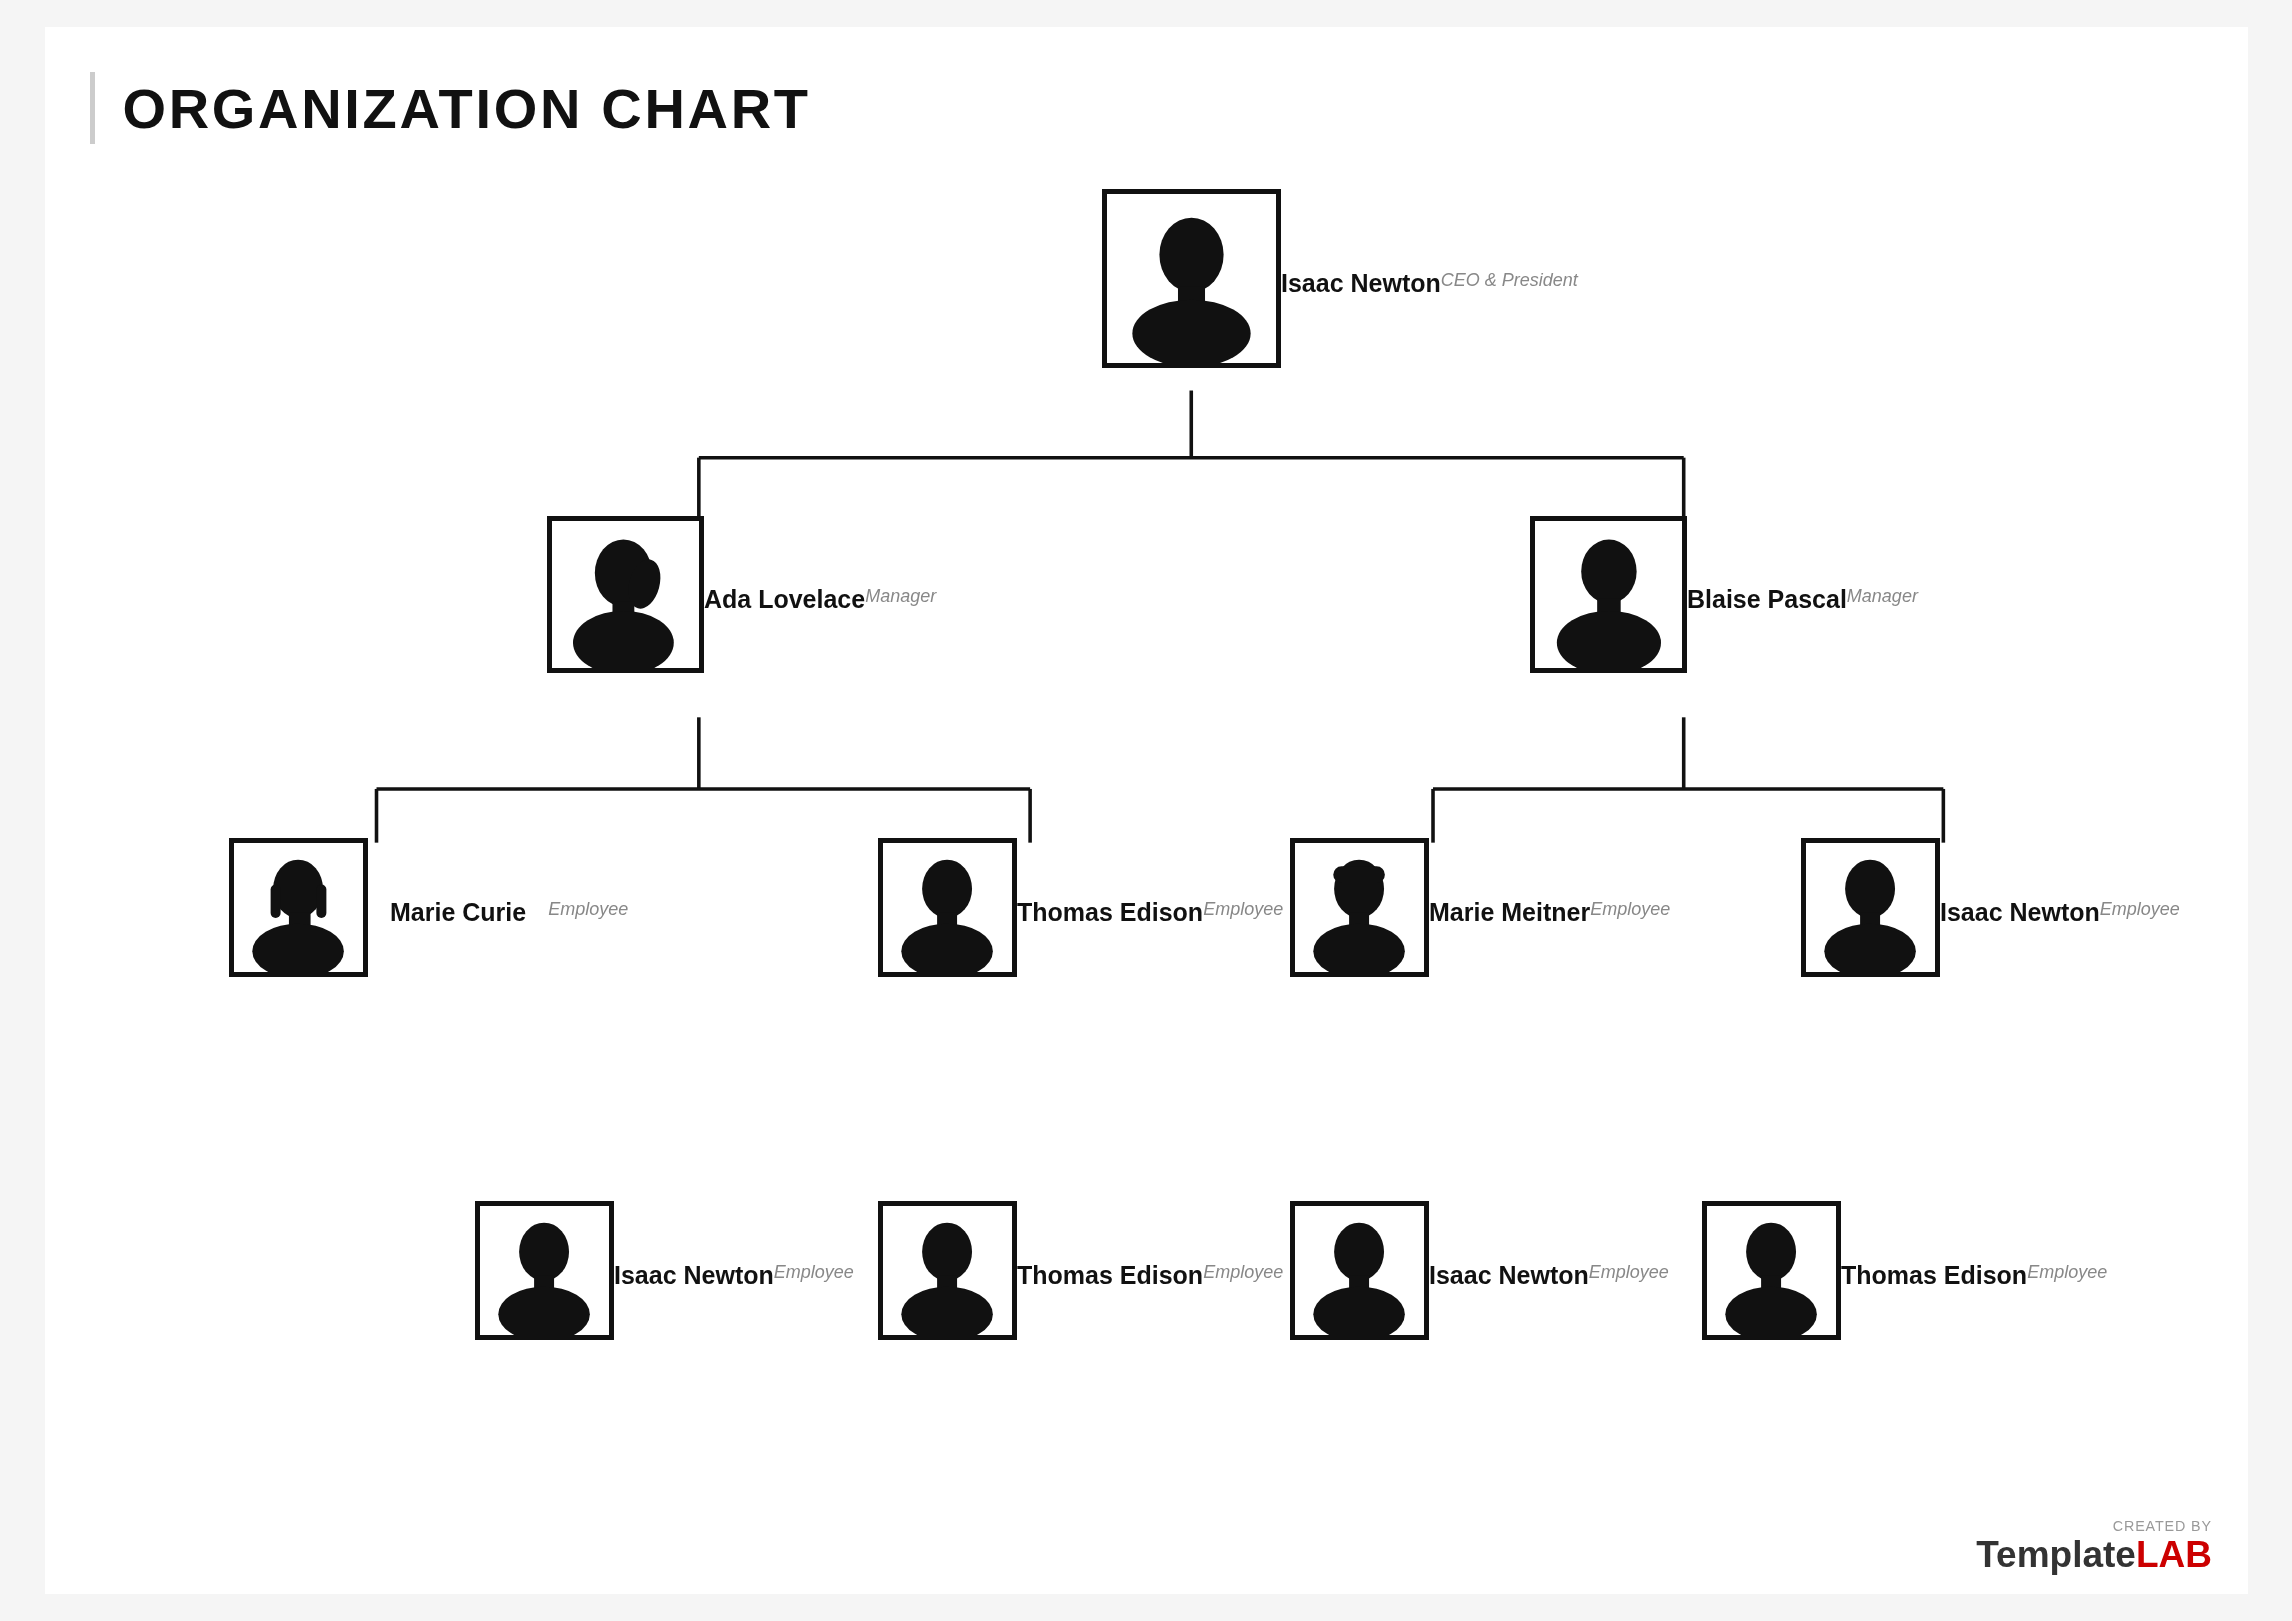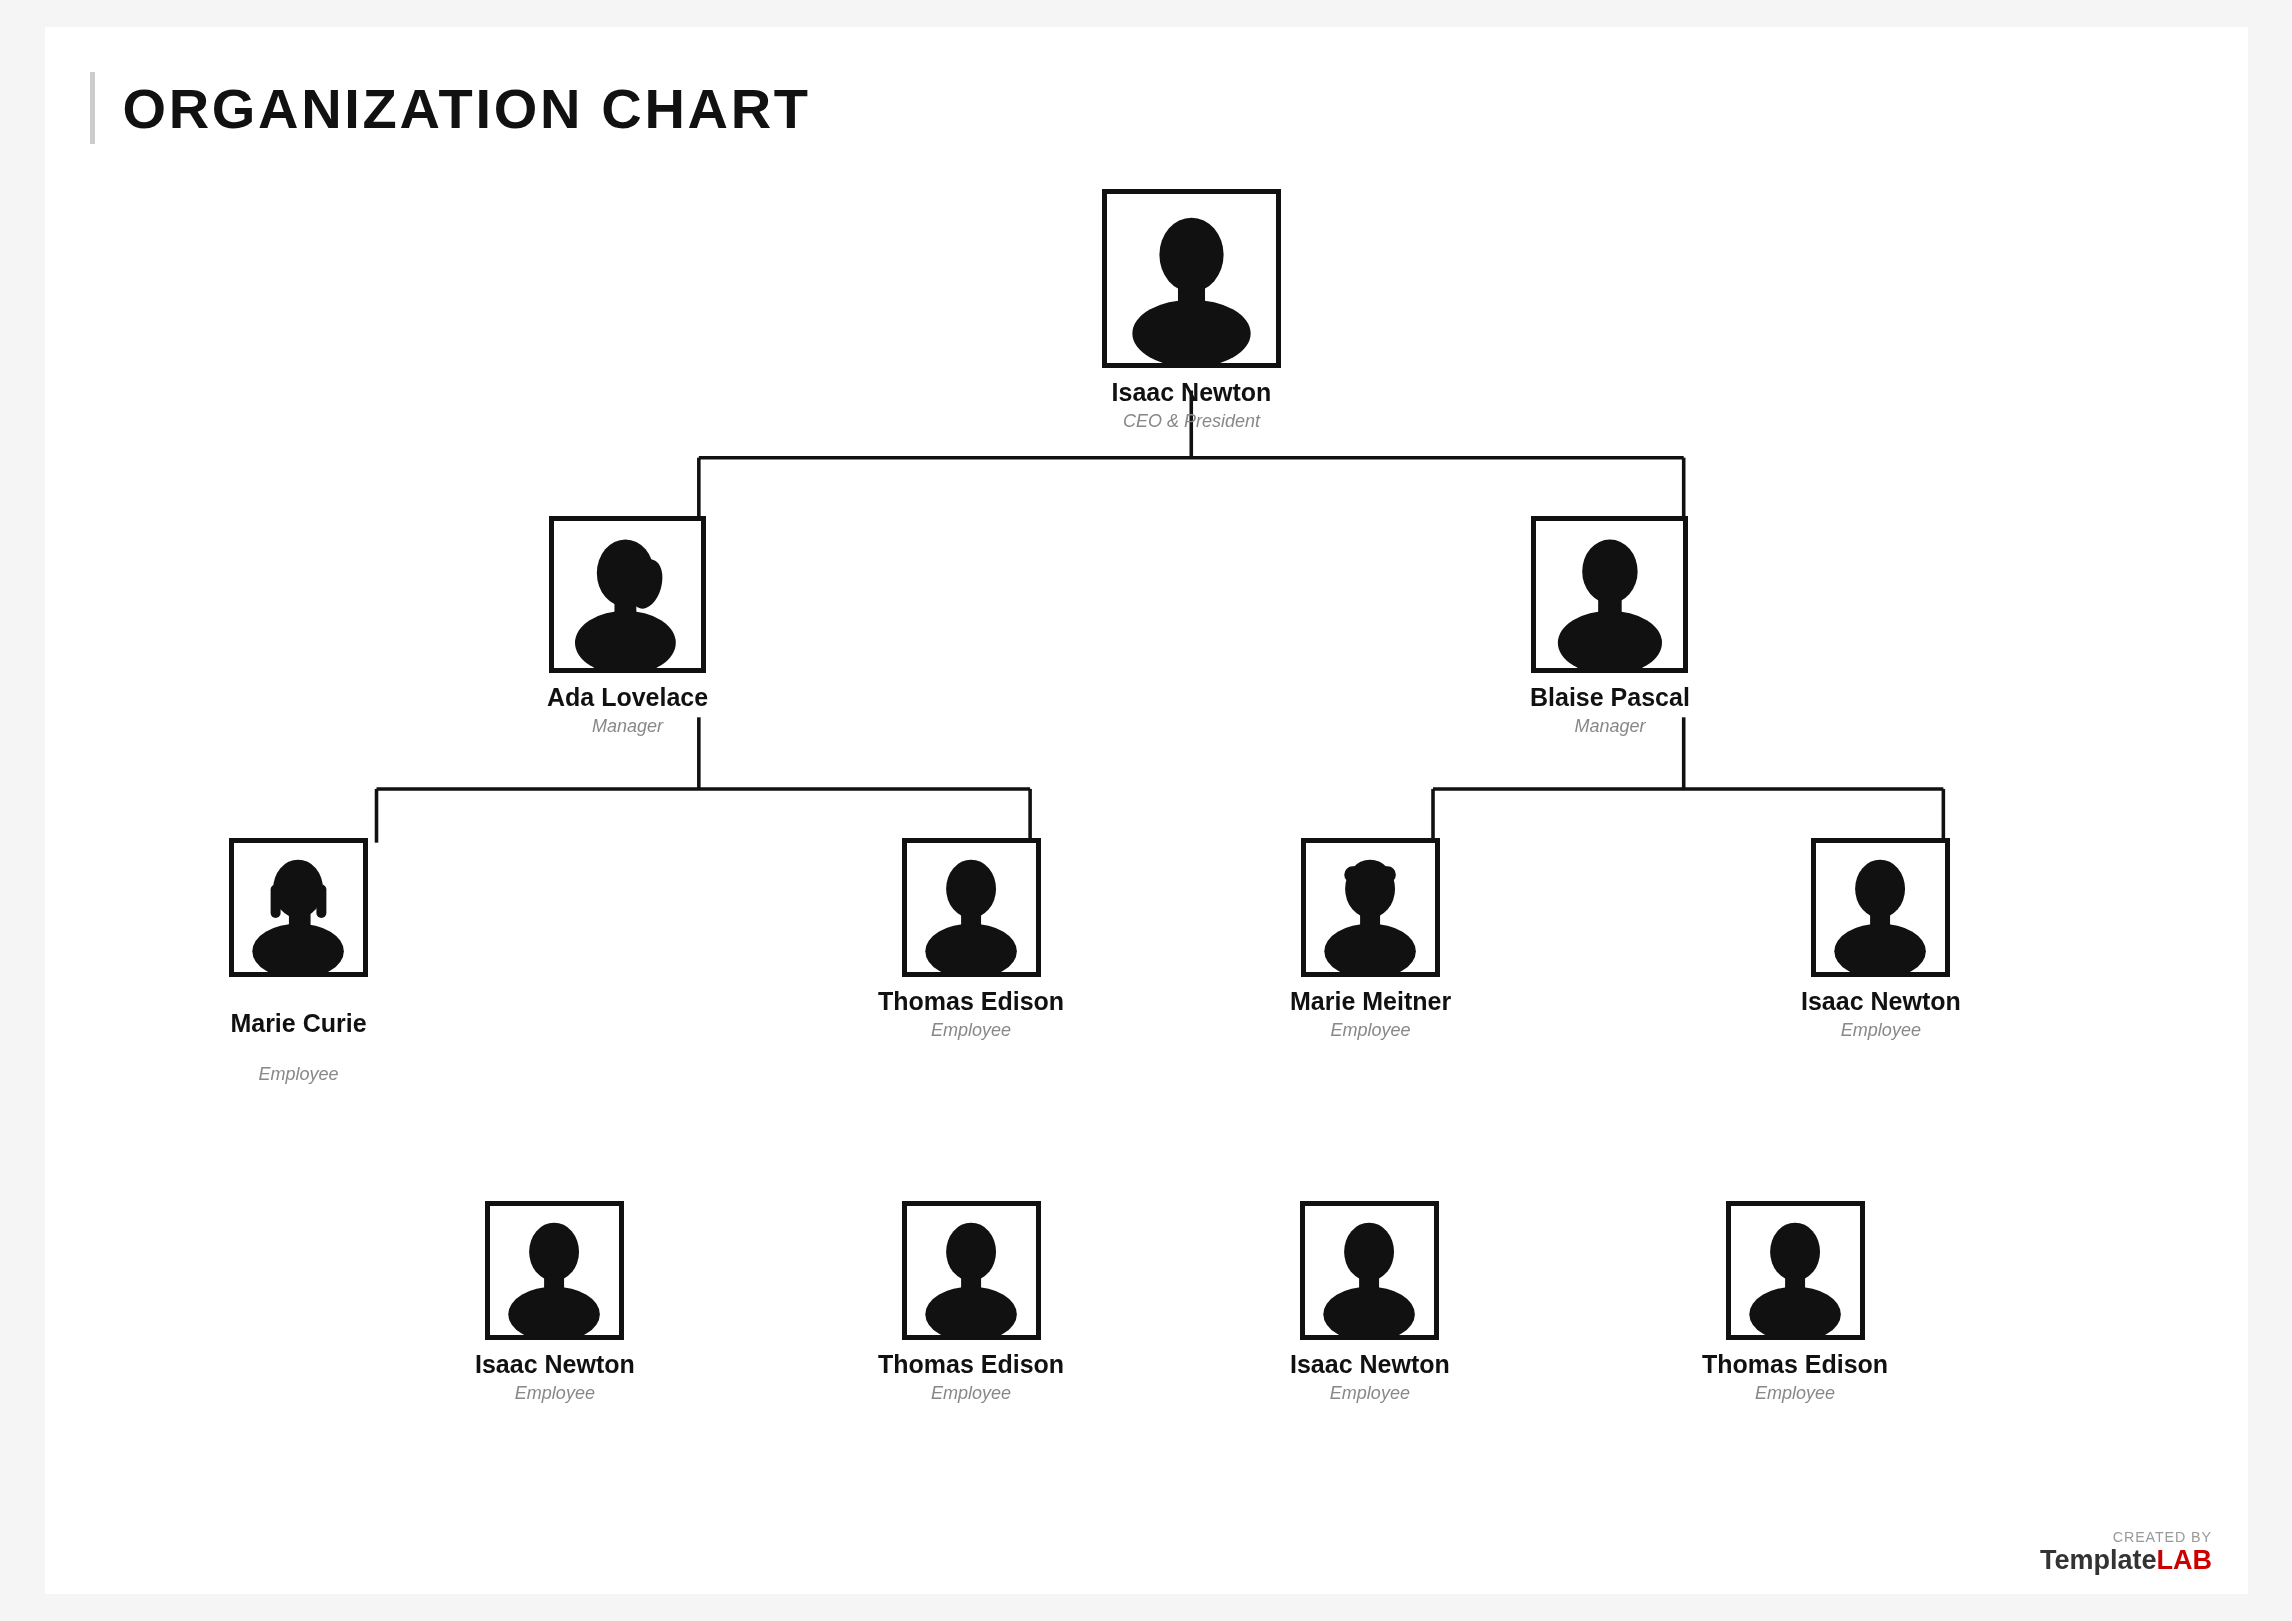--- a/index.html
+++ b/index.html
@@ -42,21 +42,21 @@
     .org-chart {
       position: relative;
       width: 100%;
       height: 1388px;
     }
 
     
     .node {
       position: absolute;
       display: flex;
-      flex-direction: column;
+      flex-direction: row;
       align-items: center;
       text-align: center;
     }
     .avatar-box {
       border: 5.4px solid #111111;
       overflow: hidden;
       background: #ffffff;
     }
     .avatar-box.large {
       width: 179px;
@@ -110,21 +110,21 @@
       align-items: flex-end;
     }
     .watermark-created {
       font-size: 14.3px;
       color: #999999;
       letter-spacing: 0.9px;
       text-transform: uppercase;
       text-align: center;
     }
     .watermark-brand {
-      font-size: 27px;
+      font-size: 37px;
       font-weight: 700;
       margin-left: 18px;
     }
     .watermark-brand span.template {
       color: #333333;
     }
     .watermark-brand span.lab {
       color: #cc0000;
       font-weight: 900;
     }

